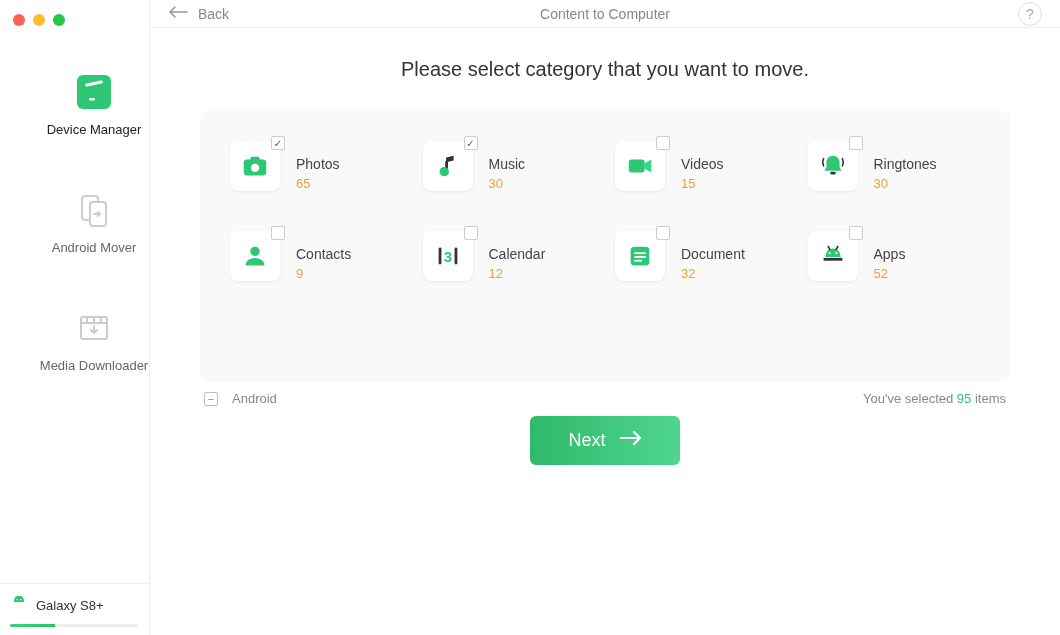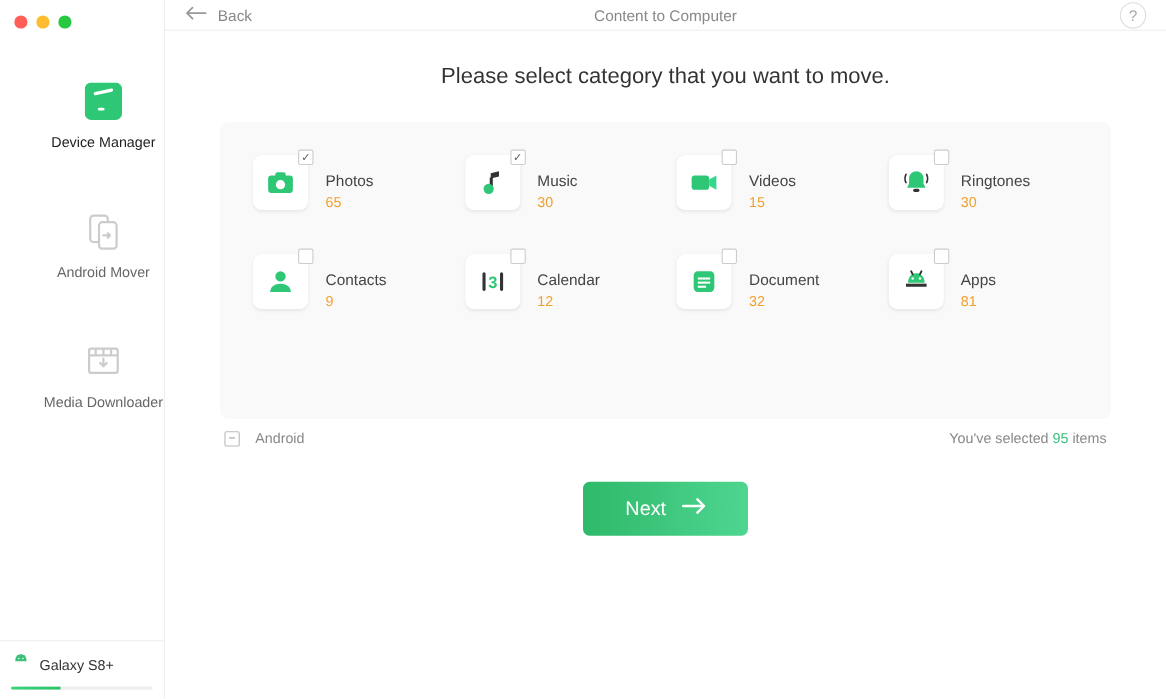--- a/index.html
+++ b/index.html
@@ -156,21 +156,20 @@
   border: 1px solid #bbb;
   border-radius: 2px;
   margin-right: 14px;
   display: flex; align-items: center; justify-content: center;
   font-size: 11px; color: #888;
   cursor: pointer;
 }
 .summary-right { margin-left: auto; }
 .summary-count { color: #3ac079; }
 .next-btn {
-  margin-top: 22px;
   background: linear-gradient(90deg, #2fb96a, #4ed690);
   color: #fff;
   font-size: 18px;
   font-weight: 500;
   padding: 14px 38px;
   border-radius: 6px;
   display: flex; align-items: center; gap: 14px;
   cursor: pointer;
 }
 </style>
@@ -360,21 +359,21 @@
                   <path d="M8 16a8 8 0 0 1 16 0v1H8v-1z" fill="#2ec776"></path>
                   <path d="M11 6l1.5 3M21 6l-1.5 3" stroke="#333" stroke-width="1.8" stroke-linecap="round"></path>
                   <circle cx="12.5" cy="13" r="1.2" fill="#fff"></circle>
                   <circle cx="19.5" cy="13" r="1.2" fill="#fff"></circle>
                   <rect x="6" y="18" width="20" height="3" fill="#333"></rect>
                 </svg>
                 <div class="cat-check"></div>
               </div>
               <div class="cat-text">
                 <span class="cat-label">Apps</span>
-                <span class="cat-count">81</span>
+                <span class="cat-count">52</span>
               </div>
             </div>
           </div>
       </div>
 
       <div class="summary-row">
         <div class="select-toggle">−</div>
         <span>Android</span>
         <span class="summary-right">
           <span>You've selected </span><span class="summary-count">95</span><span> items</span>

